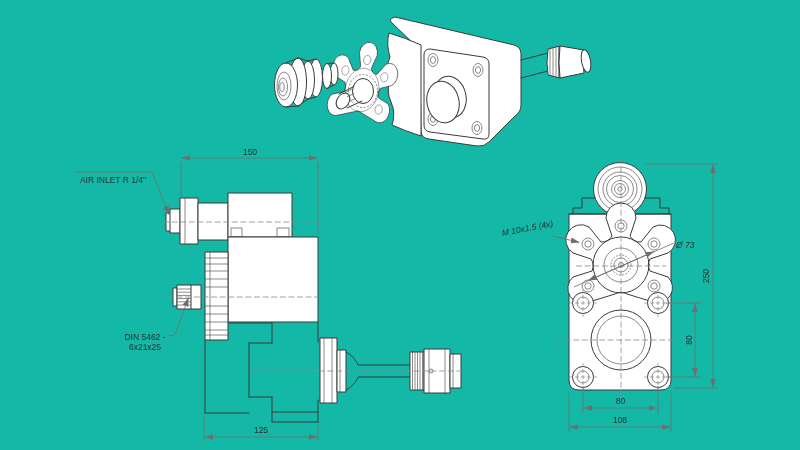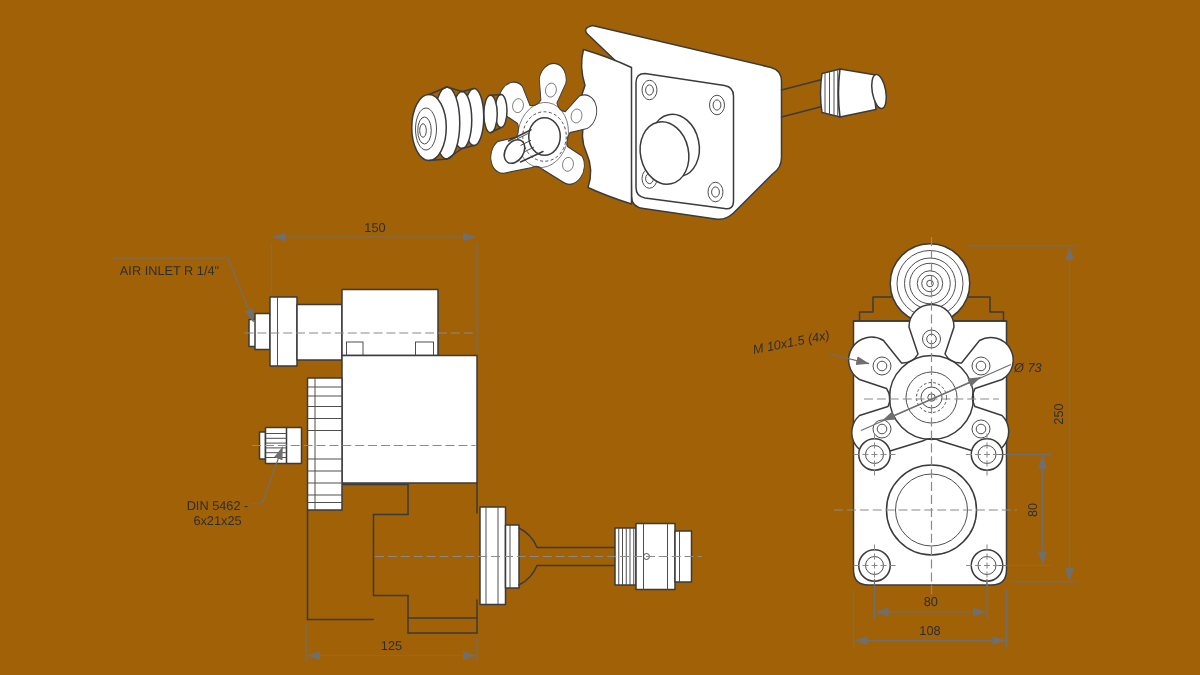--- a/index.html
+++ b/index.html
@@ -1,16 +1,16 @@
 <!DOCTYPE html>
 <html><head>
 <meta charset="utf-8">
 <style>
   html,body{margin:0;padding:0;background:#fff;}
-  #stage{position:relative;width:800px;height:450px;background:#a16207;overflow:hidden;
+  #stage{position:relative;width:800px;height:450px;background:#14b8a6;overflow:hidden;
          font-family:"Liberation Sans",sans-serif;}
   svg{display:block;}
   .ol  {fill:none;stroke:#3b3b3b;stroke-width:1;stroke-linejoin:round;stroke-linecap:round;}
   .olw {fill:#ffffff;stroke:#3b3b3b;stroke-width:1;stroke-linejoin:round;}
   .thin{fill:none;stroke:#4a4a4a;stroke-width:0.65;}
   .cl  {fill:none;stroke:#8a8a8a;stroke-width:0.8;stroke-dasharray:6 2.6;}
   .cls {fill:none;stroke:#8a8a8a;stroke-width:0.7;stroke-dasharray:4 2;}
   .dim {fill:none;stroke:#6f6f6f;stroke-width:0.8;}
   .lbl {font-family:"Liberation Sans",sans-serif;font-size:8.5px;fill:#2e2e2e;}
   .it  {font-style:italic;}

